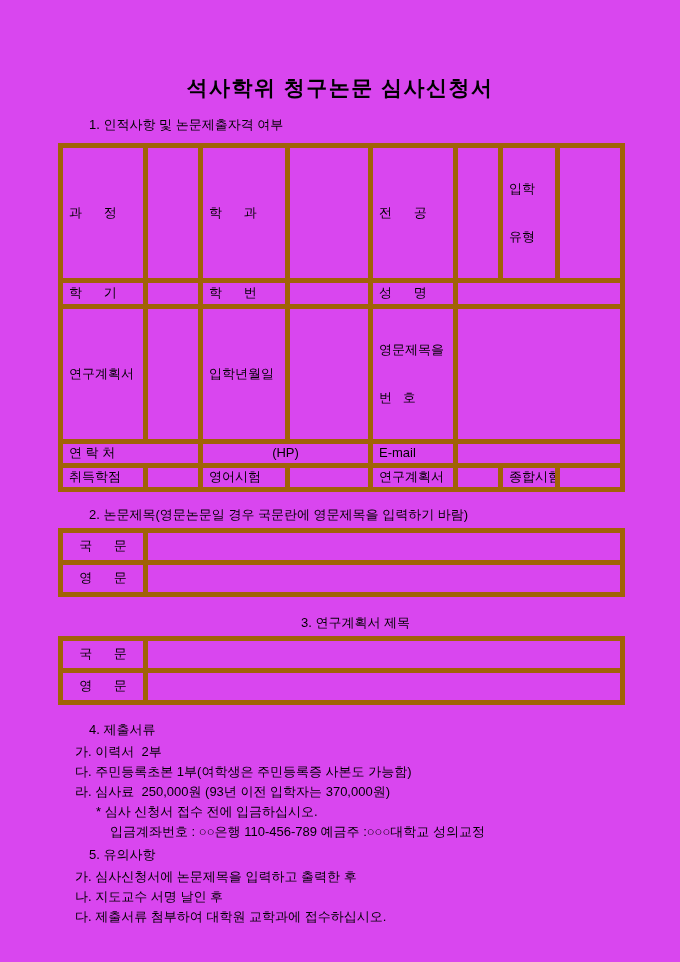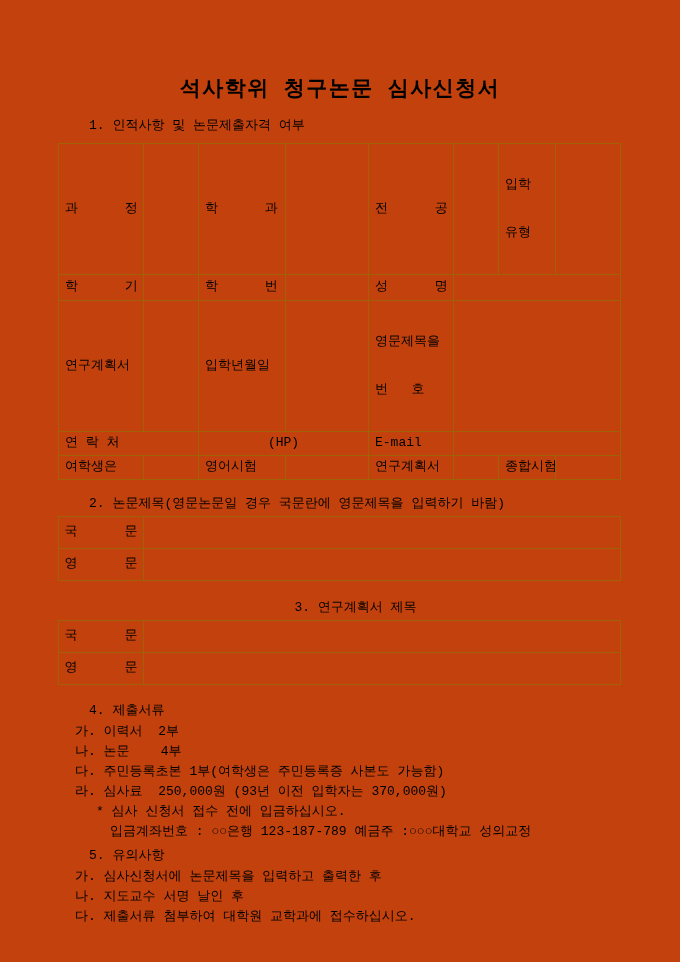--- a/index.html
+++ b/index.html
@@ -1,34 +1,34 @@
 <!DOCTYPE html>
 <html><head>
 <meta charset="utf-8">
 <style>
   * { margin:0; padding:0; box-sizing:border-box; }
   html,body { background:#ffffff; }
   .page {
-    width:680px; height:962px; background:#c2410c; color:#000;
-    font-family:Liberation Mono, monospace;
+    width:680px; height:962px; background:#d946ef; color:#000;
+    font-family:Liberation Sans, sans-serif;
     font-size:13px; overflow:hidden; padding:0 58px; position:relative;
   }
   .doc-title {
     text-align:center; font-size:21px; font-weight:bold;
     letter-spacing:1.5px; padding-top:74px; white-space:pre;
   }
   .sec-heading { font-size:13px; white-space:pre;margin-left:31px; }
   .h1 { margin-top:14px; }
   .h2 { margin-top:14px; }
   .h3 { margin-top:17px;text-align:center; }
   .h4 { margin-top:16px; }
   .h5 { margin-top:4px; }
   table { border-collapse:collapse; table-layout:fixed; width:562px; }
   td {
-    border:1px solid #a16207; font-size:13px; white-space:pre;
+    border:5px solid #a16207; font-size:13px; white-space:pre;
     overflow:hidden; vertical-align:middle; line-height:1.25;
   }
   td.lbl { padding-left:6px; text-align:left; }
   td.lbl-c { text-align:center; }
   td.val { }
   td.val-c { text-align:center; }
   .info-table { margin-top:9px; }
   .title-table { margin-top:4px; }
   .two-line div { white-space:pre; }
   .list { margin-top:3px; }
@@ -89,21 +89,21 @@
       </td>
       <td class="val" colspan="3"></td>
     </tr>
     <tr style="height:24px">
       <td class="lbl" colspan="2">연 락 처</td>
       <td class="val val-c" colspan="2">(HP)</td>
       <td class="lbl">E-mail</td>
       <td class="val" colspan="3"></td>
     </tr>
     <tr style="height:24px">
-      <td class="lbl">여학생은</td>
+      <td class="lbl">취득학점</td>
       <td class="val"></td>
       <td class="lbl">영어시험</td>
       <td class="val"></td>
       <td class="lbl">연구계획서</td>
       <td class="val"></td>
       <td class="lbl">종합시험</td>
       <td class="val"></td>
     </tr>
   </tbody>
     </table>
@@ -142,25 +142,24 @@
     <tr style="height:32px">
       <td class="lbl-c">영      문</td>
       <td class="val"></td>
     </tr>
   </tbody>
     </table>
 
   <div class="sec-heading h4">4. 제출서류</div>
   <div class="list">
     <div class="list-item">가. 이력서  2부</div>
-    <div class="list-item">나. 논문    4부</div>
     <div class="list-item">다. 주민등록초본 1부(여학생은 주민등록증 사본도 가능함)</div>
     <div class="list-item">라. 심사료  250,000원 (93년 이전 입학자는 370,000원)</div>
     <div class="deposit-note">* 심사 신청서 접수 전에 입금하십시오.</div>
-    <div class="account-info">입금계좌번호 : ○○은행 123-187-789 예금주 :○○○대학교 성의교정</div>
+    <div class="account-info">입금계좌번호 : ○○은행 110-456-789 예금주 :○○○대학교 성의교정</div>
   </div>
 
   <div class="sec-heading h5">5. 유의사항</div>
   <div class="list">
     <div class="list-item">가. 심사신청서에 논문제목을 입력하고 출력한 후</div>
     <div class="list-item">나. 지도교수 서명 날인 후</div>
     <div class="list-item">다. 제출서류 첨부하여 대학원 교학과에 접수하십시오.</div>
   </div>
 
 </div>

